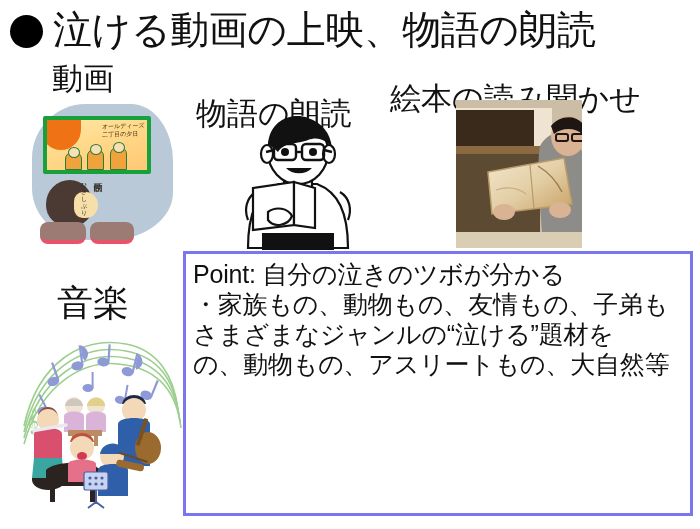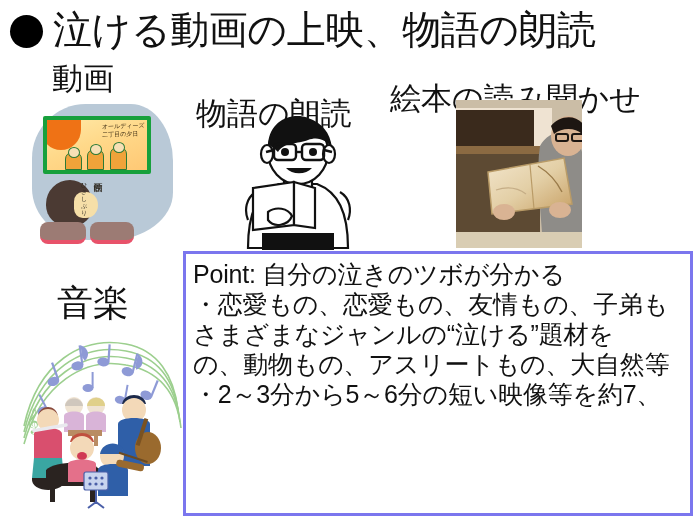--- a/index.html
+++ b/index.html
@@ -352,19 +352,18 @@
             <circle cx="80" cy="154" r="1.6"></circle>
         </g>
         <rect x="73" y="160" width="2" height="14" fill="#4a5fa8"></rect>
         <path d="M66 178 L74 172 L82 178" fill="none" stroke="#4a5fa8" stroke-width="2"></path>
       </g>
     </svg>
   </div>
 
   <div class="point-box">
     <div class="point-line">Point: 自分の泣きのツボが分かる</div>
-    <div class="point-line">・恋愛もの、恋愛もの、友情もの、子弟も</div>
+    <div class="point-line">・家族もの、動物もの、友情もの、子弟も</div>
     <div class="point-line">さまざまなジャンルの“泣ける”題材を</div>
     <div class="point-line">の、動物もの、アスリートもの、大自然等</div>
-    <div class="point-line">・2～3分から5～6分の短い映像等を約7、</div>
   </div>
 
 </div>
 
 </body></html>

